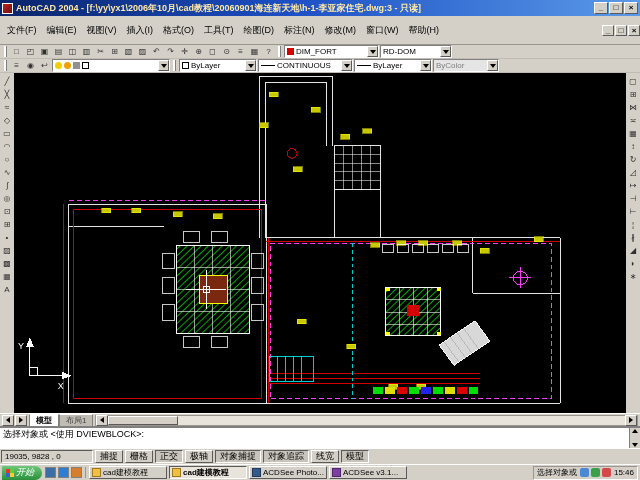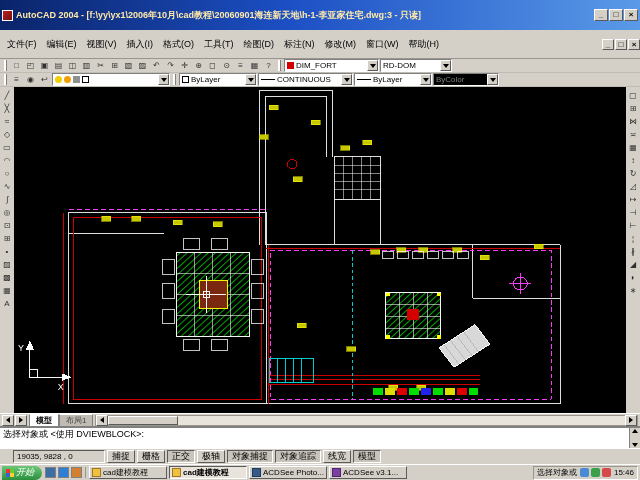--- a/index.html
+++ b/index.html
@@ -1,38 +1,38 @@
 <!DOCTYPE html>
 <html><head>
 <meta charset="utf-8">
 <style>
   *{margin:0;padding:0;box-sizing:border-box;font-family:"Liberation Sans","DejaVu Sans",sans-serif;}
   html,body{width:640px;height:480px;overflow:hidden;}
   body{background:#d4d0c8;}
   .screen{width:640px;height:480px;display:flex;flex-direction:column;background:#d4d0c8;}
   
-  .titlebar{height:30px;background:linear-gradient(90deg,#0a246a 0%,#1c4fc4 45%,#5a9ae8 100%);display:flex;align-items:center;gap:3px;padding:0 2px;color:#fff;font-size:9px;font-weight:bold;white-space:nowrap;overflow:hidden;}
+  .titlebar{height:16px;background:linear-gradient(90deg,#0a246a 0%,#1c4fc4 45%,#5a9ae8 100%);display:flex;align-items:center;gap:3px;padding:0 2px;color:#fff;font-size:9px;font-weight:bold;white-space:nowrap;overflow:hidden;}
   .app-icon{width:11px;height:11px;background:linear-gradient(135deg,#c02020,#701010);border:1px solid #fff;flex:0 0 auto;}
   .title-text{overflow:hidden;text-overflow:ellipsis;color:#ffe9a8;}
   .win-btns{margin-left:auto;display:flex;gap:1px;flex:0 0 auto;}
   .wbtn{width:14px;height:12px;background:#d4d0c8;border:1px solid;border-color:#fff #5a5a5a #5a5a5a #fff;color:#000;font-size:8px;line-height:10px;text-align:center;font-weight:bold;}
   
   .menubar{height:29px;display:flex;align-items:center;font-size:9px;background:#d4d0c8;border-bottom:1px solid #9a968e;padding-left:2px;}
   .menu-items{display:flex;height:100%;}
   .menu-item{padding:0 5px;display:flex;align-items:center;color:#000;white-space:nowrap;}
   .menubar .win-btns .wbtn{width:12px;height:11px;}
   
   .toolbar-row{height:14px;display:flex;align-items:center;gap:1px;padding:0 2px;background:#d4d0c8;border-bottom:1px solid #c0bcb4;}
   .grip{width:3px;height:11px;border-left:2px double #fff;border-right:1px solid #808080;margin:0 2px;}
   .icon-strip{display:flex;gap:1px;}
   .tbtn{width:13px;height:13px;font-size:8px;line-height:12px;text-align:center;color:#303030;background:#d4d0c8;border:1px solid #d4d0c8;}
   .combo{display:flex;align-items:center;gap:2px;height:13px;background:#fff;border:1px solid;border-color:#808080 #fff #fff #808080;font-size:8px;color:#000;padding-left:2px;white-space:nowrap;overflow:hidden;}
   .combo .arrow-btn{margin-left:auto;width:11px;height:11px;background:#d4d0c8;border:1px solid;border-color:#fff #5a5a5a #5a5a5a #fff;display:flex;align-items:center;justify-content:center;flex:0 0 auto;}
   .tri-down{width:0;height:0;border-left:3px solid transparent;border-right:3px solid transparent;border-top:4px solid #000;}
-  .combo.disabled{background:#000000;color:#808080;}
+  .combo.disabled{background:#e5e5e5;color:#808080;}
   .swatch{width:7px;height:7px;border:1px solid #000;background:#fff;flex:0 0 auto;}
   .lt-sample{width:14px;height:1px;background:#000;flex:0 0 auto;}
   .mini{width:7px;height:7px;flex:0 0 auto;}
   .w-dim{width:95px;}.w-txt{width:72px;}.w-layer{width:118px;}.w-color{width:78px;}.w-lt{width:95px;}.w-lw{width:78px;}.w-ps{width:66px;}
   
   .main{flex:1;display:flex;min-height:0;}
   .side-toolbar{width:14px;background:#d4d0c8;display:flex;flex-direction:column;align-items:center;padding-top:2px;gap:0;}
   .side-toolbar .tbtn{width:13px;height:13px;}
   .canvas{flex:1;background:#000;position:relative;}
   .canvas svg{position:absolute;inset:0;width:100%;height:100%;}
@@ -46,21 +46,21 @@
   .tab{padding:0 6px;display:flex;align-items:center;background:#c0bcb4;border:1px solid #808080;border-top-color:#fff;border-bottom:none;color:#404040;white-space:nowrap;}
   .tab.active{background:#fff;color:#000;font-weight:bold;}
   .hscroll{flex:1;display:flex;align-items:center;height:11px;margin:0 2px;background:#e8e4dc;border:1px solid #9a968e;}
   .sb-thumb{width:70px;height:9px;background:#d4d0c8;border:1px solid;border-color:#fff #5a5a5a #5a5a5a #fff;}
   
   .command{height:22px;background:#fff;border-top:2px solid #808080;display:flex;position:relative;font-family:"Liberation Mono","DejaVu Sans Mono",monospace;}
   .cmd-lines{flex:1;padding:1px 3px;font-size:9px;color:#000;line-height:10px;overflow:hidden;}
   .cmd-scroll{width:11px;background:#d4d0c8;border-left:1px solid #808080;display:flex;flex-direction:column;justify-content:space-between;align-items:center;padding:1px 0;}
   .tri-up{width:0;height:0;border-left:3px solid transparent;border-right:3px solid transparent;border-bottom:4px solid #000;}
   
-  .statusbar{height:16px;display:flex;align-items:center;gap:2px;background:#d4d0c8;border-top:1px solid #fff;padding:0 13px;font-size:9px;}
+  .statusbar{height:16px;display:flex;align-items:center;gap:2px;background:#d4d0c8;border-top:1px solid #fff;padding:0 1px;font-size:9px;}
   .coords{width:92px;height:13px;border:1px solid;border-color:#5a5a5a #fff #fff #5a5a5a;padding:0 3px;font-size:8px;line-height:11px;color:#000;background:#d4d0c8;white-space:nowrap;overflow:hidden;}
   .sb-toggles{display:flex;gap:2px;}
   .sb-toggle{height:13px;padding:0 4px;font-size:9px;line-height:11px;background:#d4d0c8;border:1px solid;border-color:#fff #5a5a5a #5a5a5a #fff;color:#000;white-space:nowrap;}
   .sb-toggle.pressed{border-color:#5a5a5a #fff #fff #5a5a5a;background:#c8c4bc;}
   
   .taskbar{height:16px;display:flex;align-items:center;gap:3px;background:#d4d0c8;border-top:1px solid #fff;padding:0 2px;font-size:9px;}
   .start{height:14px;display:flex;align-items:center;gap:2px;padding:0 8px 0 4px;background:linear-gradient(#6cc878,#2a8f3c);border-radius:0 7px 7px 0;color:#fff;font-weight:normal;font-style:italic;white-space:nowrap;}
   .flag{width:8px;height:8px;display:grid;grid-template-columns:4px 4px;grid-template-rows:4px 4px;}
   .flag i:nth-child(1){background:#e33;}.flag i:nth-child(2){background:#6c3;}.flag i:nth-child(3){background:#36c;}.flag i:nth-child(4){background:#fc3;}
   .quick-launch{display:flex;gap:2px;border-right:1px solid #9a968e;padding-right:3px;}

